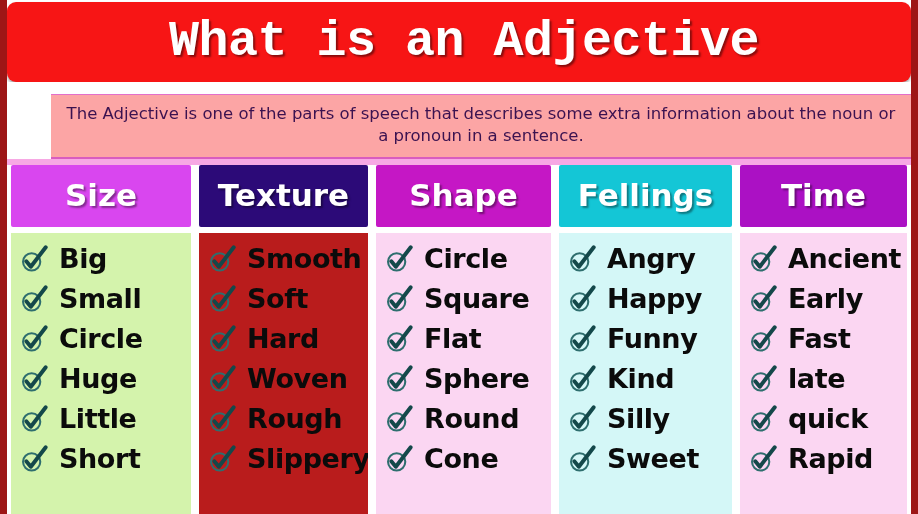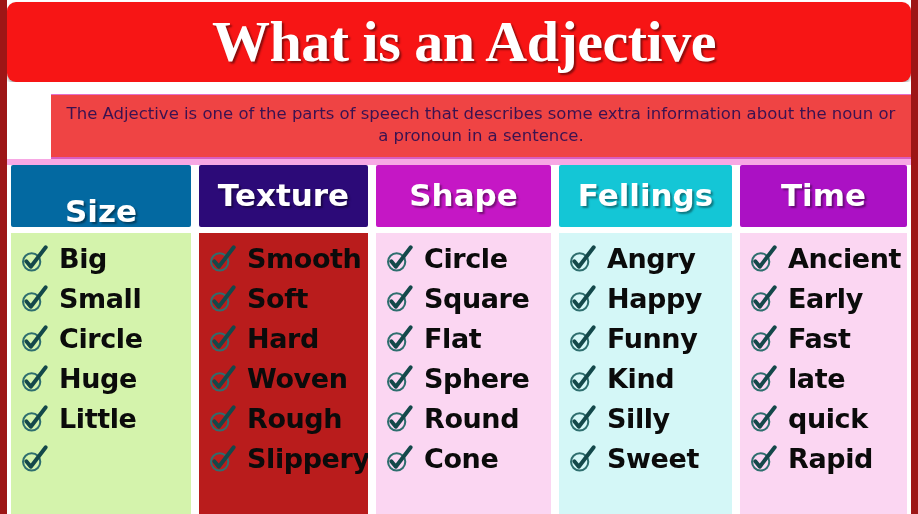--- a/index.html
+++ b/index.html
@@ -31,22 +31,22 @@
     margin: 2px 0 0 0;
     background: #f71515;
     border-radius: 9px;
     display: flex;
     align-items: center;
     justify-content: center;
     box-shadow: 0 2px 3px rgba(0,0,0,0.35);
   }
   .title-text {
     color: #ffffff;
-    font-family: Liberation Serif, serif;
-    font-size: 58px;
+    font-family: Liberation Mono, monospace;
+    font-size: 50px;
     font-weight: bold;
     letter-spacing: -0.5px;
     line-height: 1;
     text-shadow: 2px 2px 2px rgba(0,0,0,0.45);
     white-space: nowrap;
     margin-left: 10px;
   }
 
   .white-gap { flex: 0 0 auto; height: 12px; background: #ffffff; }
 
@@ -147,30 +147,30 @@
 <body>
 
 <div id="poster" style="border-left-color: rgb(157, 22, 22); border-right-color: rgb(157, 22, 22);">
 
   <div class="title-band" style="background: rgb(247, 21, 21);">
     <span class="title-text">What is an Adjective</span>
   </div>
 
   <div class="white-gap"></div>
 
-  <div class="subtitle-band" style="background: #ef4444; margin-left: 44px;">
+  <div class="subtitle-band" style="background: #fca5a5; margin-left: 44px;">
     <span class="subtitle-text">The Adjective is one of the parts of speech that describes some extra information about the noun or a pronoun in a sentence.</span>
   </div>
 
   <div class="pink-gap"></div>
 
   <div class="table-wrap">
 
     <div class="col c0">
-      <div class="col-head" style="background: #0369a1; align-items: flex-end;">
+      <div class="col-head" style="background: #d946ef;">
         <span class="col-head-text">Size</span>
       </div>
       <div class="head-gap"></div>
       <div class="col-body" style="background: rgb(212, 243, 172);">
         <div class="item">
             <span class="item-icon"><svg viewBox="0 0 32 32" width="30" height="30" xmlns="http://www.w3.org/2000/svg">
                 <circle cx="13.5" cy="19" r="9.2" fill="none" stroke="#2e6e6e" stroke-width="2.2"></circle>
                 <path d="M7.8 18.4 L12.6 24.2 L28.5 3.5" fill="none" stroke="#14484a" stroke-width="4.2" stroke-linecap="round" stroke-linejoin="round"></path>
               </svg></span>
             <span class="item-label">Big</span>
@@ -201,20 +201,21 @@
                 <circle cx="13.5" cy="19" r="9.2" fill="none" stroke="#2e6e6e" stroke-width="2.2"></circle>
                 <path d="M7.8 18.4 L12.6 24.2 L28.5 3.5" fill="none" stroke="#14484a" stroke-width="4.2" stroke-linecap="round" stroke-linejoin="round"></path>
               </svg></span>
             <span class="item-label">Little</span>
           </div>
         <div class="item">
             <span class="item-icon"><svg viewBox="0 0 32 32" width="30" height="30" xmlns="http://www.w3.org/2000/svg">
                 <circle cx="13.5" cy="19" r="9.2" fill="none" stroke="#2e6e6e" stroke-width="2.2"></circle>
                 <path d="M7.8 18.4 L12.6 24.2 L28.5 3.5" fill="none" stroke="#14484a" stroke-width="4.2" stroke-linecap="round" stroke-linejoin="round"></path>
               </svg></span>
+            <span class="item-label">Short</span>
           </div>
       </div>
     </div>
 
     <div class="col c1">
       <div class="col-head" style="background: rgb(44, 10, 120);">
         <span class="col-head-text">Texture</span>
       </div>
       <div class="head-gap"></div>
       <div class="col-body" style="background: #b91c1c;">

